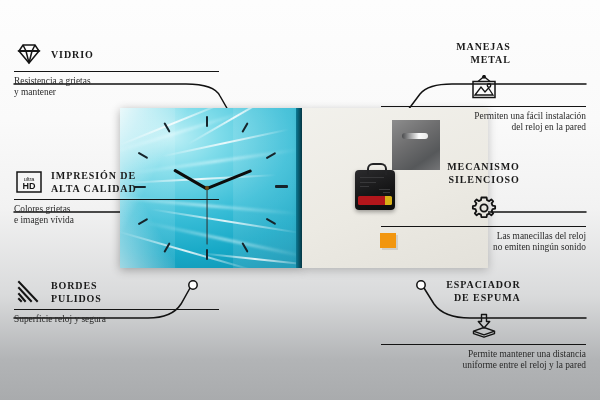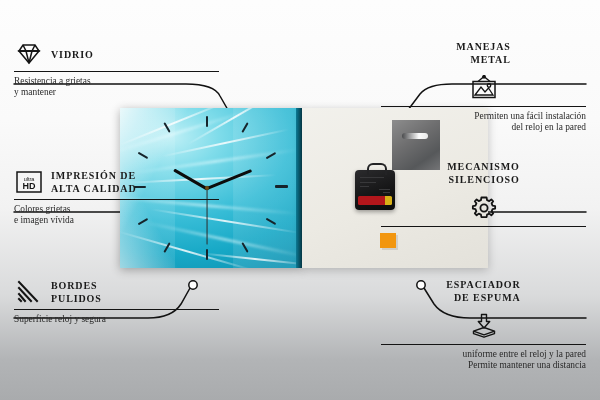--- a/index.html
+++ b/index.html
@@ -235,36 +235,40 @@
         <div>SILENCIOSO</div>
       </div>
       <span class="ico">
         <svg width="28" height="26" viewBox="0 0 28 26" fill="none" stroke="#141414" stroke-width="1.8" stroke-linejoin="round">
           <path d="M14 2.5 l2.6 0 .45 2.6 2.2 .95 2.1-1.6 1.85 1.85 -1.6 2.1 .95 2.2 2.6 .45 0 2.6 -2.6 .45 -.95 2.2 1.6 2.1 -1.85 1.85 -2.1-1.6 -2.2 .95 -.45 2.6 -2.6 0 -2.6 0 -.45-2.6 -2.2-.95 -2.1 1.6 -1.85-1.85 1.6-2.1 -.95-2.2 -2.6-.45 0-2.6 2.6-.45 .95-2.2 -1.6-2.1 1.85-1.85 2.1 1.6 2.2-.95 .45-2.6 z"></path>
           <circle cx="14" cy="13" r="3.6"></circle>
         </svg>
       </span>
     </div>
     <div class="rule"></div>
+    <div class="desc">
+      <div>Las manecillas del reloj</div>
+      <div>no emiten ningún sonido</div>
+    </div>
   </div>
 
   <div class="feat right" style="left:381px;top:278px;">
     <div class="head">
       <div class="ttl">
         <div>ESPACIADOR</div>
         <div>DE ESPUMA</div>
       </div>
       <span class="ico">
         <svg width="28" height="26" viewBox="0 0 28 26" fill="none" stroke="#141414" stroke-width="1.4" stroke-linejoin="round">
           <path d="M11.5 1.5 h5 v7 h3.2 L14 15 L8.3 8.5 h3.2 z"></path>
           <path d="M14 14.5 L24.5 18.2 L14 21.8 L3.5 18.2 Z"></path>
           <path d="M3.5 18.2 v2.4 L14 24.2 L24.5 20.6 v-2.4"></path>
         </svg>
       </span>
     </div>
     <div class="rule"></div>
     <div class="desc">
+      <div>Permite mantener una distancia</div>
       <div>uniforme entre el reloj y la pared</div>
-      <div>Permite mantener una distancia</div>
     </div>
   </div>
 
 </div>
 
 </body></html>

